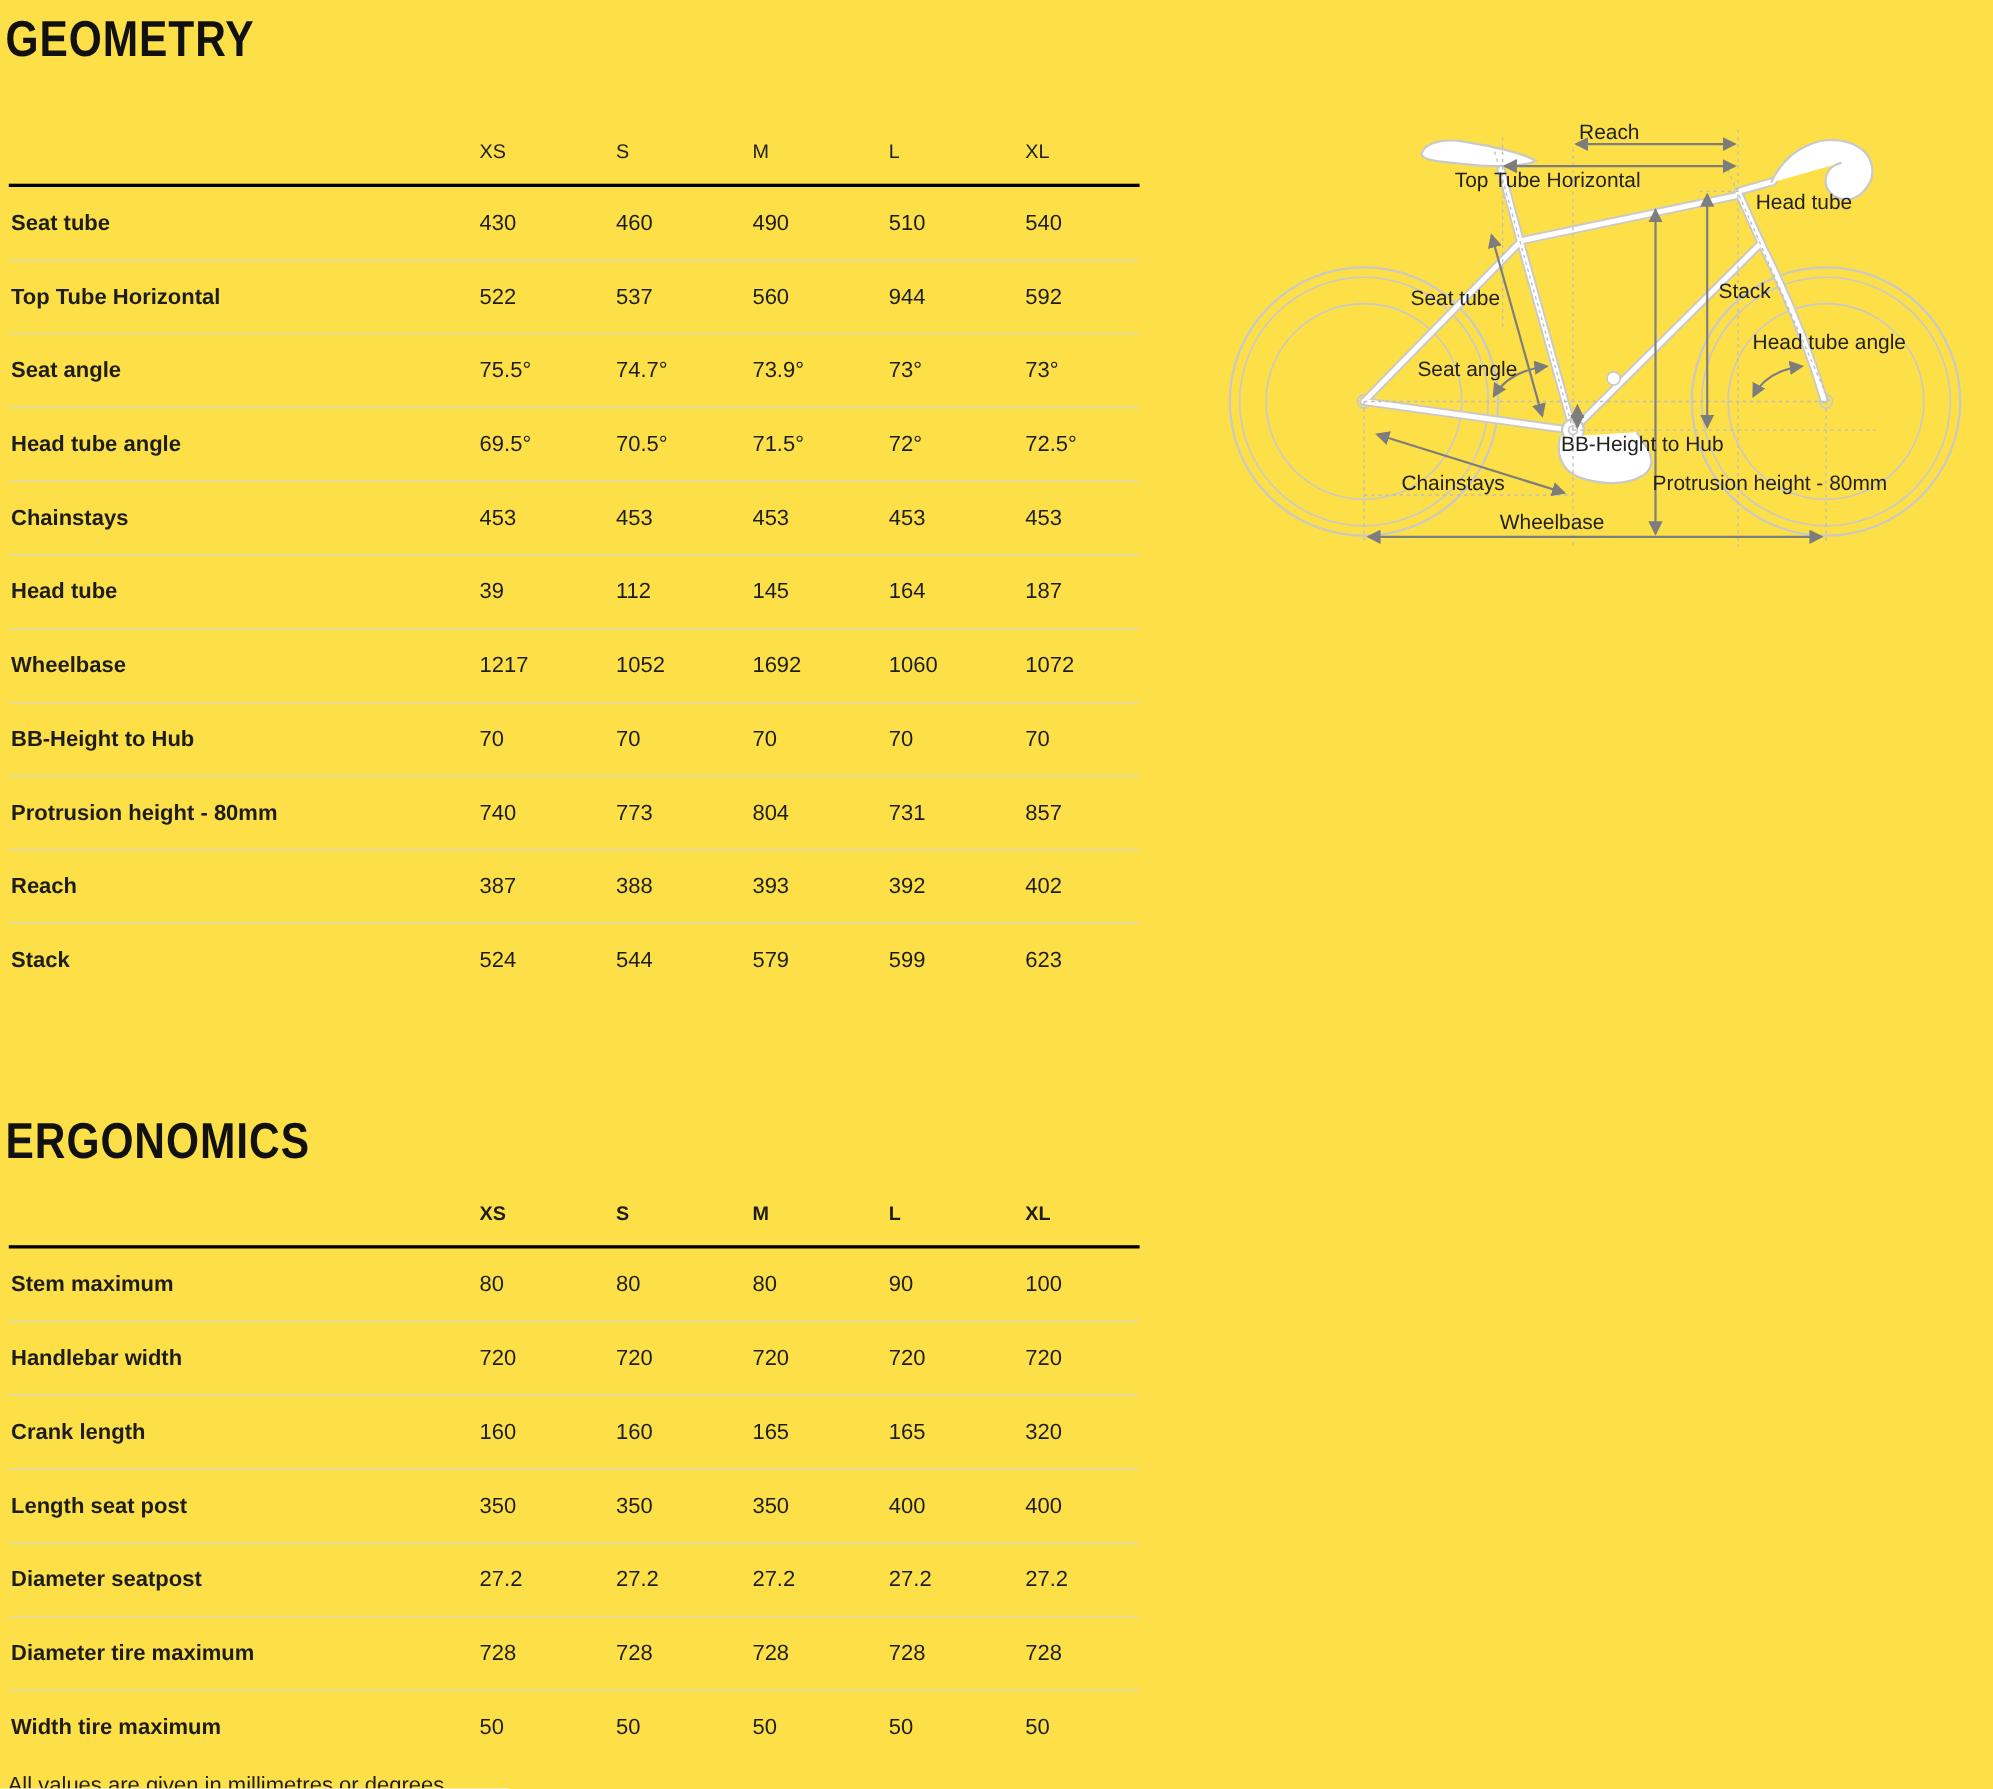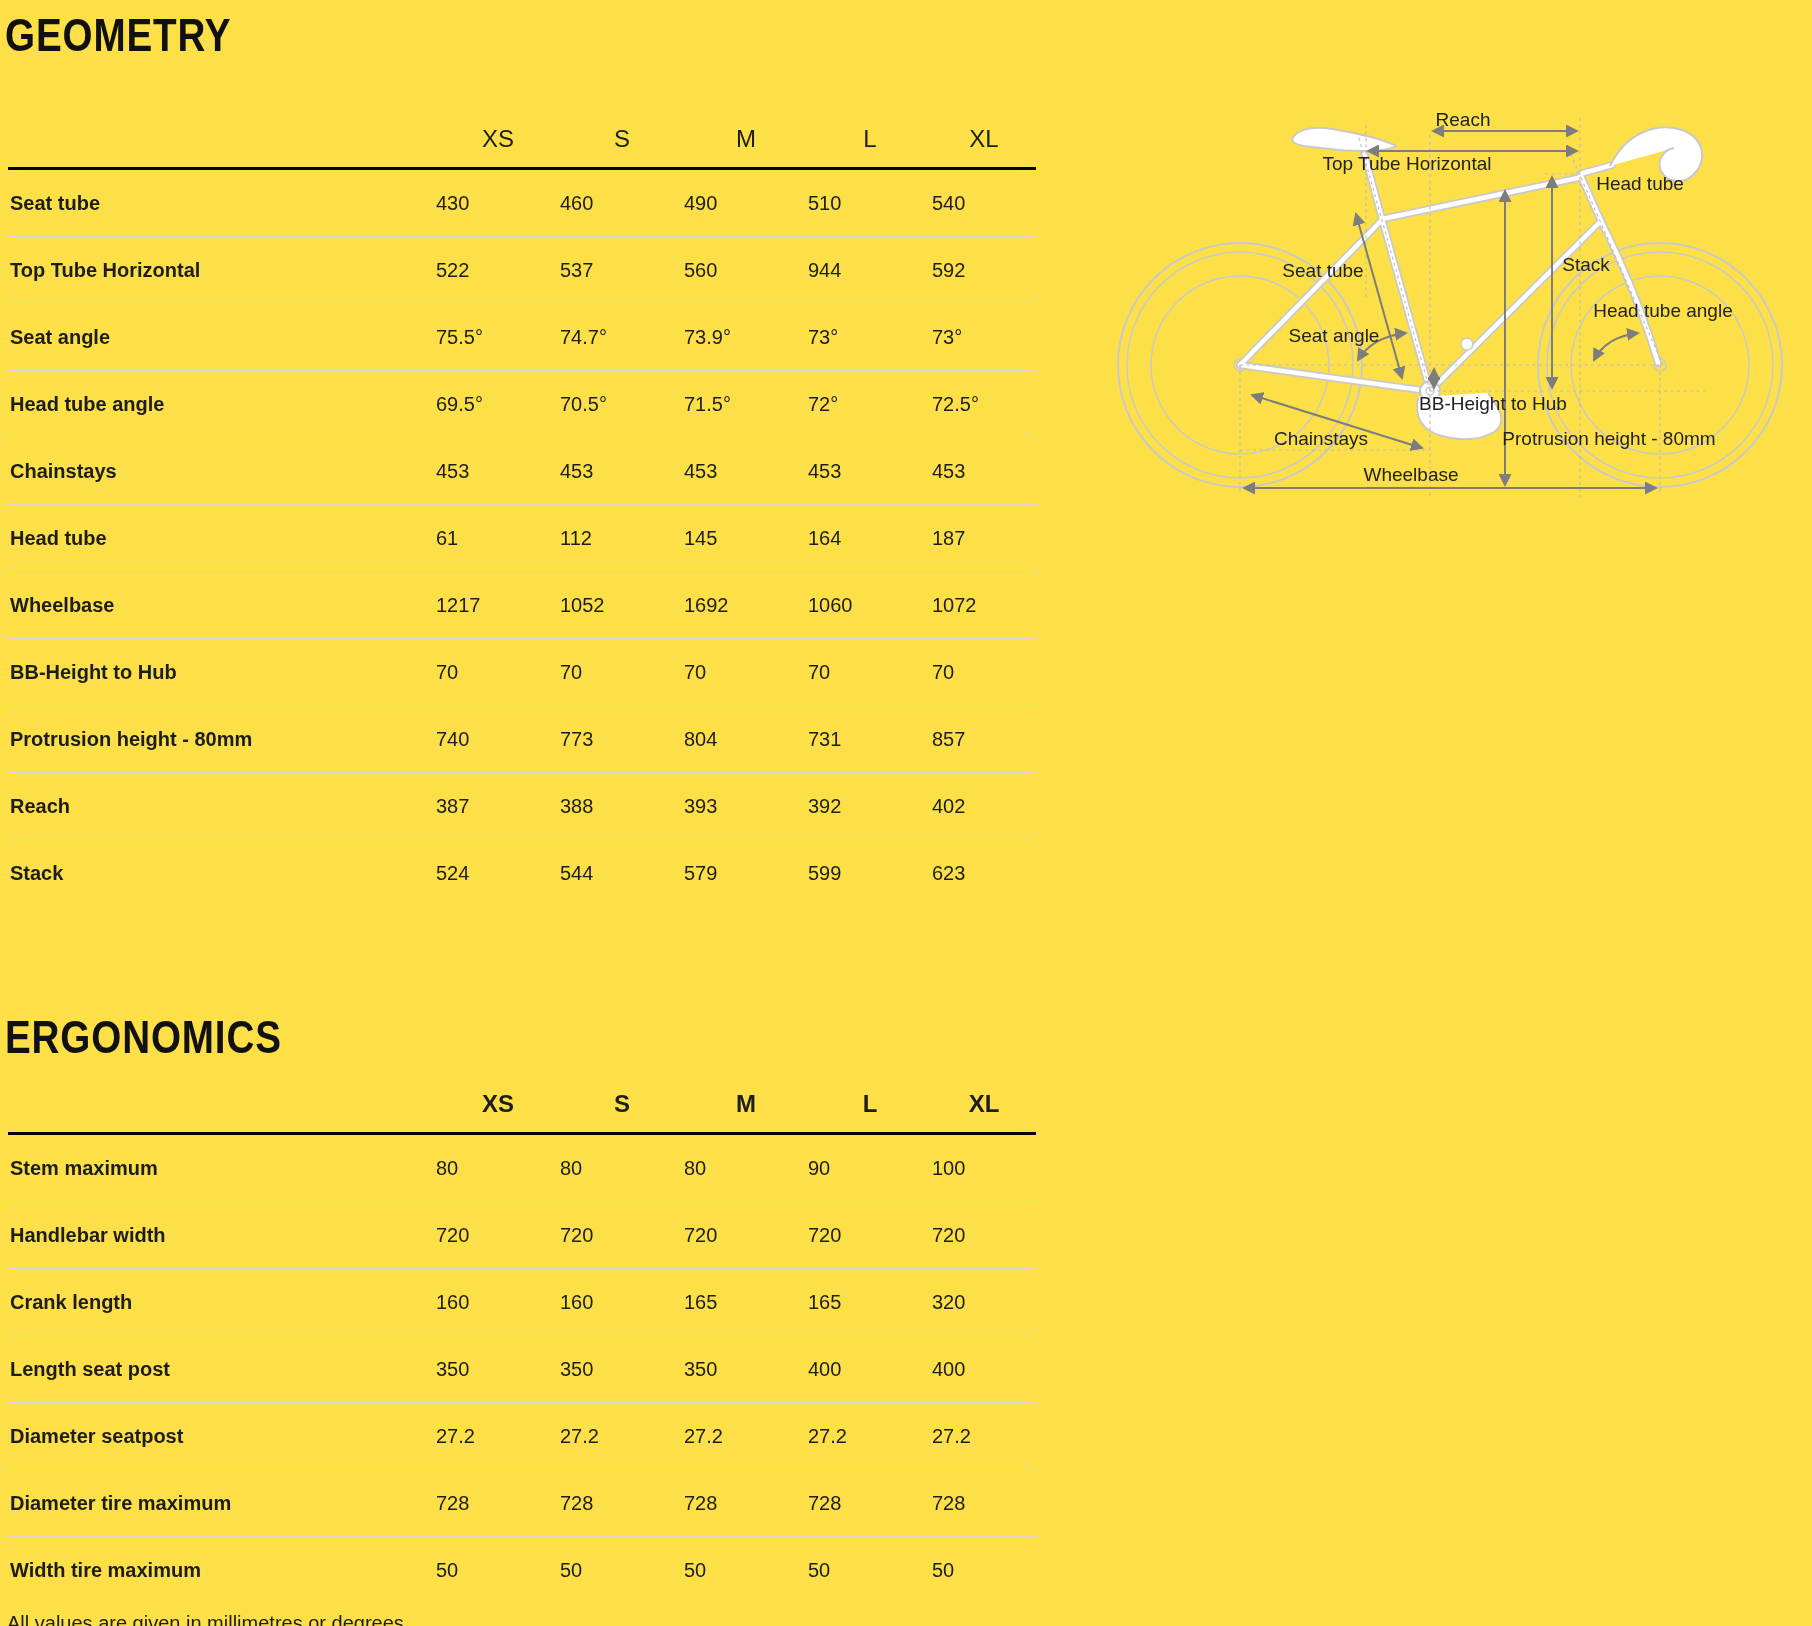--- a/index.html
+++ b/index.html
@@ -12,21 +12,21 @@
     letter-spacing:1px;line-height:1;white-space:nowrap;color:#111;
     transform:scaleX(.84);transform-origin:0 50%;
   }
   #geo-title{top:12px;}
   #ergo-title{top:1014px;}
   .tbl{position:absolute;left:8px;width:1028px;}
   #geo-table{top:110px;}
   #ergo-table{top:1075px;}
   .thead{
     display:grid;grid-template-columns:428px 124px 124px 124px 124px 104px;
-    height:57px;align-items:center;border-bottom:3px solid #000;font-size:24px;text-align:center;
+    height:57px;align-items:center;border-bottom:3px solid #000;font-size:18px;
   }
   .ergo .thead div{font-weight:700;}
   .row{
     display:grid;grid-template-columns:428px 124px 124px 124px 124px 104px;
     height:66px;align-items:center;border-bottom:1px solid #d8d8d8;font-size:20px;
   }
   .row:last-child{border-bottom:none;}
   .rlabel{font-weight:700;padding-left:2px;}
   .footnote{position:absolute;left:7px;top:1612px;font-size:20px;color:#1d1d1b;}
   .diagram{position:absolute;left:1060px;top:95px;width:752px;height:410px;}
@@ -82,21 +82,21 @@
       <div class="row">
         <div class="rlabel">Chainstays</div>
         <div>453</div>
         <div>453</div>
         <div>453</div>
         <div>453</div>
         <div>453</div>
       </div>
       <div class="row">
         <div class="rlabel">Head tube</div>
-        <div>61</div>
+        <div>39</div>
         <div>112</div>
         <div>145</div>
         <div>164</div>
         <div>187</div>
       </div>
       <div class="row">
         <div class="rlabel">Wheelbase</div>
         <div>1217</div>
         <div>1052</div>
         <div>1692</div>

